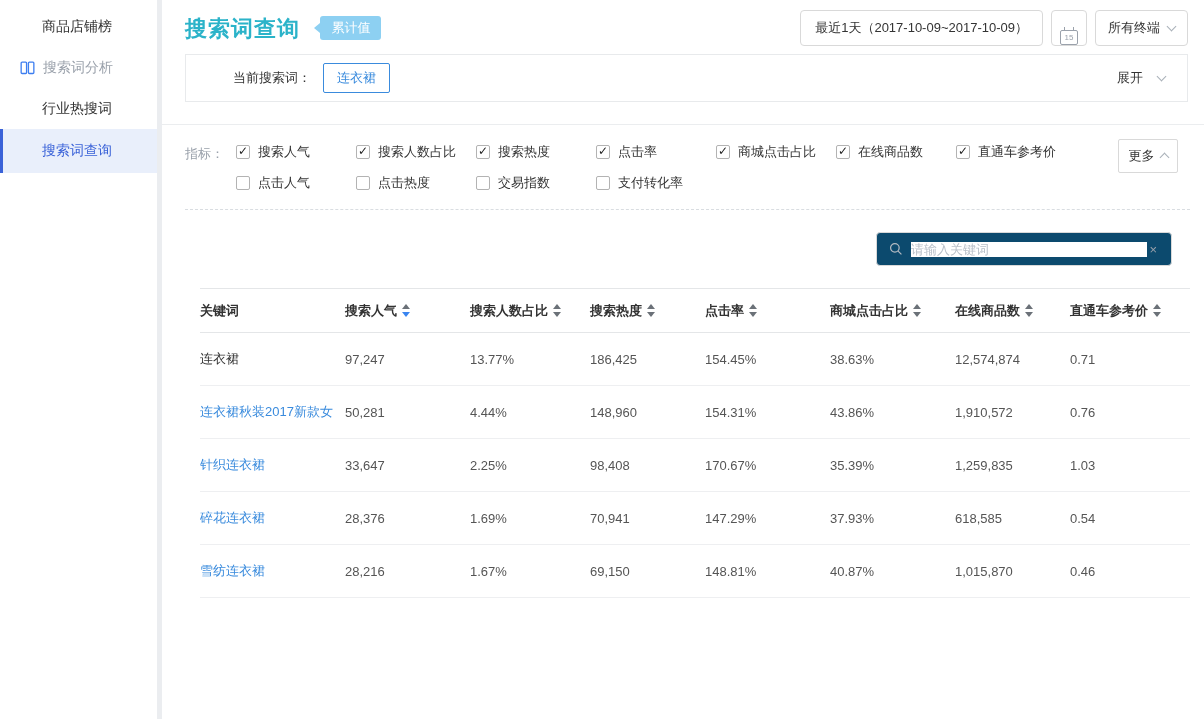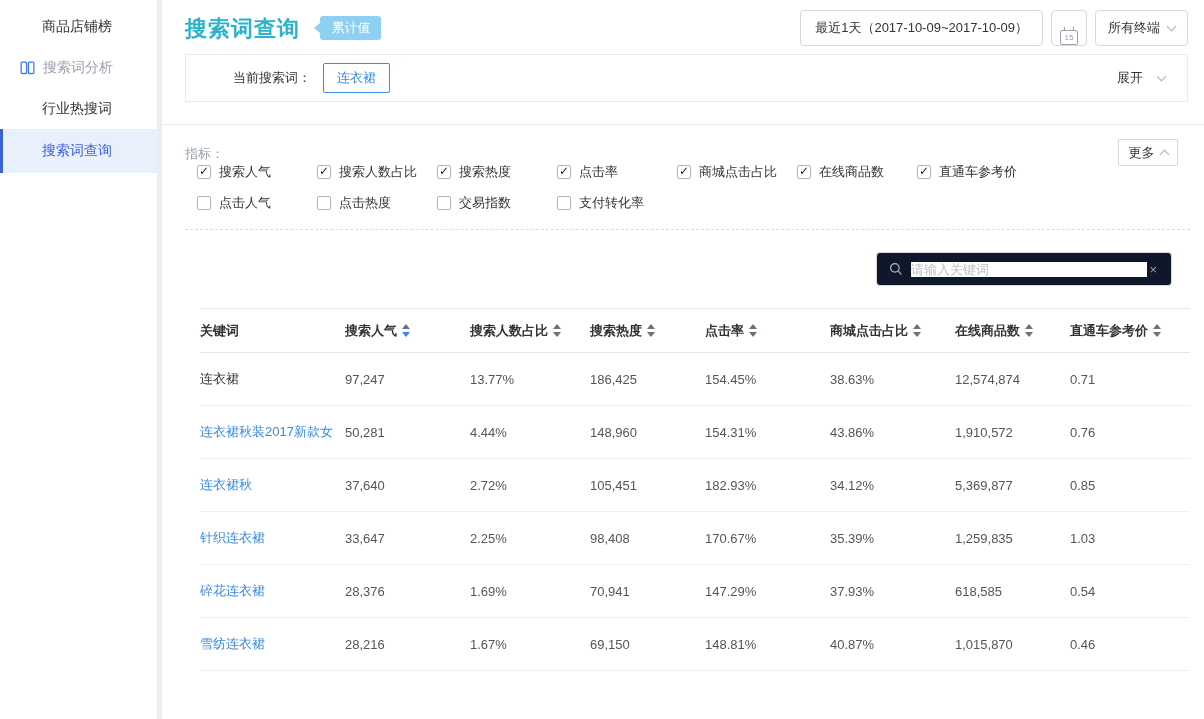--- a/index.html
+++ b/index.html
@@ -34,33 +34,33 @@
   .cal-tick.t1 { left:3px; } .cal-tick.t2 { right:3px; }
   .cal-num { position:absolute; left:0; right:0; top:2px; font-size:8px; color:#9aa1ab; text-align:center; line-height:10px; }
 
   .filter-panel { margin:0 16px 0 23px; border:1px solid #e8eaec; height:48px; display:flex; align-items:center; position:relative; }
   .filter-label { margin-left:47px; font-size:13px; color:#333; }
   .keyword-chip { margin-left:12px; border:1px solid var(--link-blue,#3a8bdd); color:var(--link-blue,#3a8bdd); font-size:13px; padding:5px 13px; border-radius:2px; cursor:pointer; }
   .expand-toggle { position:absolute; right:22px; display:flex; align-items:center; gap:15px; font-size:13px; color:#333; cursor:pointer; }
 
   .main-divider { margin-top:22px; border-bottom:1px solid #ebedef; }
 
-  .indicators { padding:18px 16px 0 23px; display:flex; position:relative;flex-direction:column; }
+  .indicators { padding:18px 16px 0 23px; display:flex; position:relative; }
   .ind-label { font-size:13px; color:#9aa1ab; flex:none; padding-top:2px; }
   .ind-rows { margin-left:12px; }
   .ind-row { display:flex; margin-bottom:13px; }
   .ck-item { width:120px; display:flex; align-items:center; font-size:13px; color:#333; cursor:pointer; flex:none; }
   .ckbox { width:14px; height:14px; border:1px solid #b3b3b3; border-radius:2px; margin-right:8px; position:relative; background:#fff; flex:none; }
   .ckbox.on::after { content:"✓"; position:absolute; left:1px; top:-2px; font-size:12px; font-weight:bold; color:#222; line-height:14px; }
-  .more-btn { position:absolute; right:26px; top:14px; width:60px; height:27px; border:1px solid #d9d9d9; background:#fff; border-radius:2px; font-size:13px; color:#333; display:flex; align-items:center; justify-content:center; gap:6px; cursor:pointer; font-family:inherit; }
+  .more-btn { position:absolute; right:26px; top:14px; width:60px; height:34px; border:1px solid #d9d9d9; background:#fff; border-radius:2px; font-size:13px; color:#333; display:flex; align-items:center; justify-content:center; gap:6px; cursor:pointer; font-family:inherit; }
 
   .dashed-sep { margin:4px 14px 0 23px; border-bottom:1px dashed #d9dde1; }
 
   .search-row { margin-top:22px; display:flex; justify-content:flex-end; padding-right:32px; }
-  .search-box { width:296px; height:34px; border:1px solid #d9d9d9; border-radius:4px; display:flex; align-items:center; padding:8px 12px; background:#0f172a; }
+  .search-box { width:296px; height:34px; border:1px solid #d9d9d9; border-radius:4px; display:flex; align-items:center; padding:8px 12px; background:#0c4a6e; }
   .search-box input { flex:1; border:none; outline:none; font-size:13px; margin-left:8px; color:#333; font-family:inherit; min-width:0; }
   .search-box input::placeholder { color:#b9c0c9; }
   .clear-x { color:#9aa1ab; font-size:13px; cursor:pointer; padding:0 2px; }
 
   .table { margin:22px 0 0 38px; width:990px; font-size:13px; }
   .tr { display:grid; grid-template-columns:145px 125px 120px 115px 125px 125px 115px 120px; align-items:center; }
   .thead { height:45px; border-top:1px solid #e4e6e8; border-bottom:1px solid #e4e6e8; font-weight:bold; color:#333; }
   .th { display:flex; align-items:center; gap:5px; }
   .sorter { display:inline-flex; flex-direction:column; gap:3px; }
   .tri-up { width:0; height:0; border-left:4px solid transparent; border-right:4px solid transparent; border-bottom:5px solid #6b7178; }
@@ -273,30 +273,20 @@
             <div class="kw link">连衣裙秋装2017新款女</div>
             <div>50,281</div>
             <div>4.44%</div>
             <div>148,960</div>
             <div>154.31%</div>
             <div>43.86%</div>
             <div>1,910,572</div>
             <div>0.76</div>
           </div>
           <div class="tr row">
-            <div class="kw link">连衣裙秋</div>
-            <div>37,640</div>
-            <div>2.72%</div>
-            <div>105,451</div>
-            <div>182.93%</div>
-            <div>34.12%</div>
-            <div>5,369,877</div>
-            <div>0.85</div>
-          </div>
-          <div class="tr row">
             <div class="kw link">针织连衣裙</div>
             <div>33,647</div>
             <div>2.25%</div>
             <div>98,408</div>
             <div>170.67%</div>
             <div>35.39%</div>
             <div>1,259,835</div>
             <div>1.03</div>
           </div>
           <div class="tr row">

